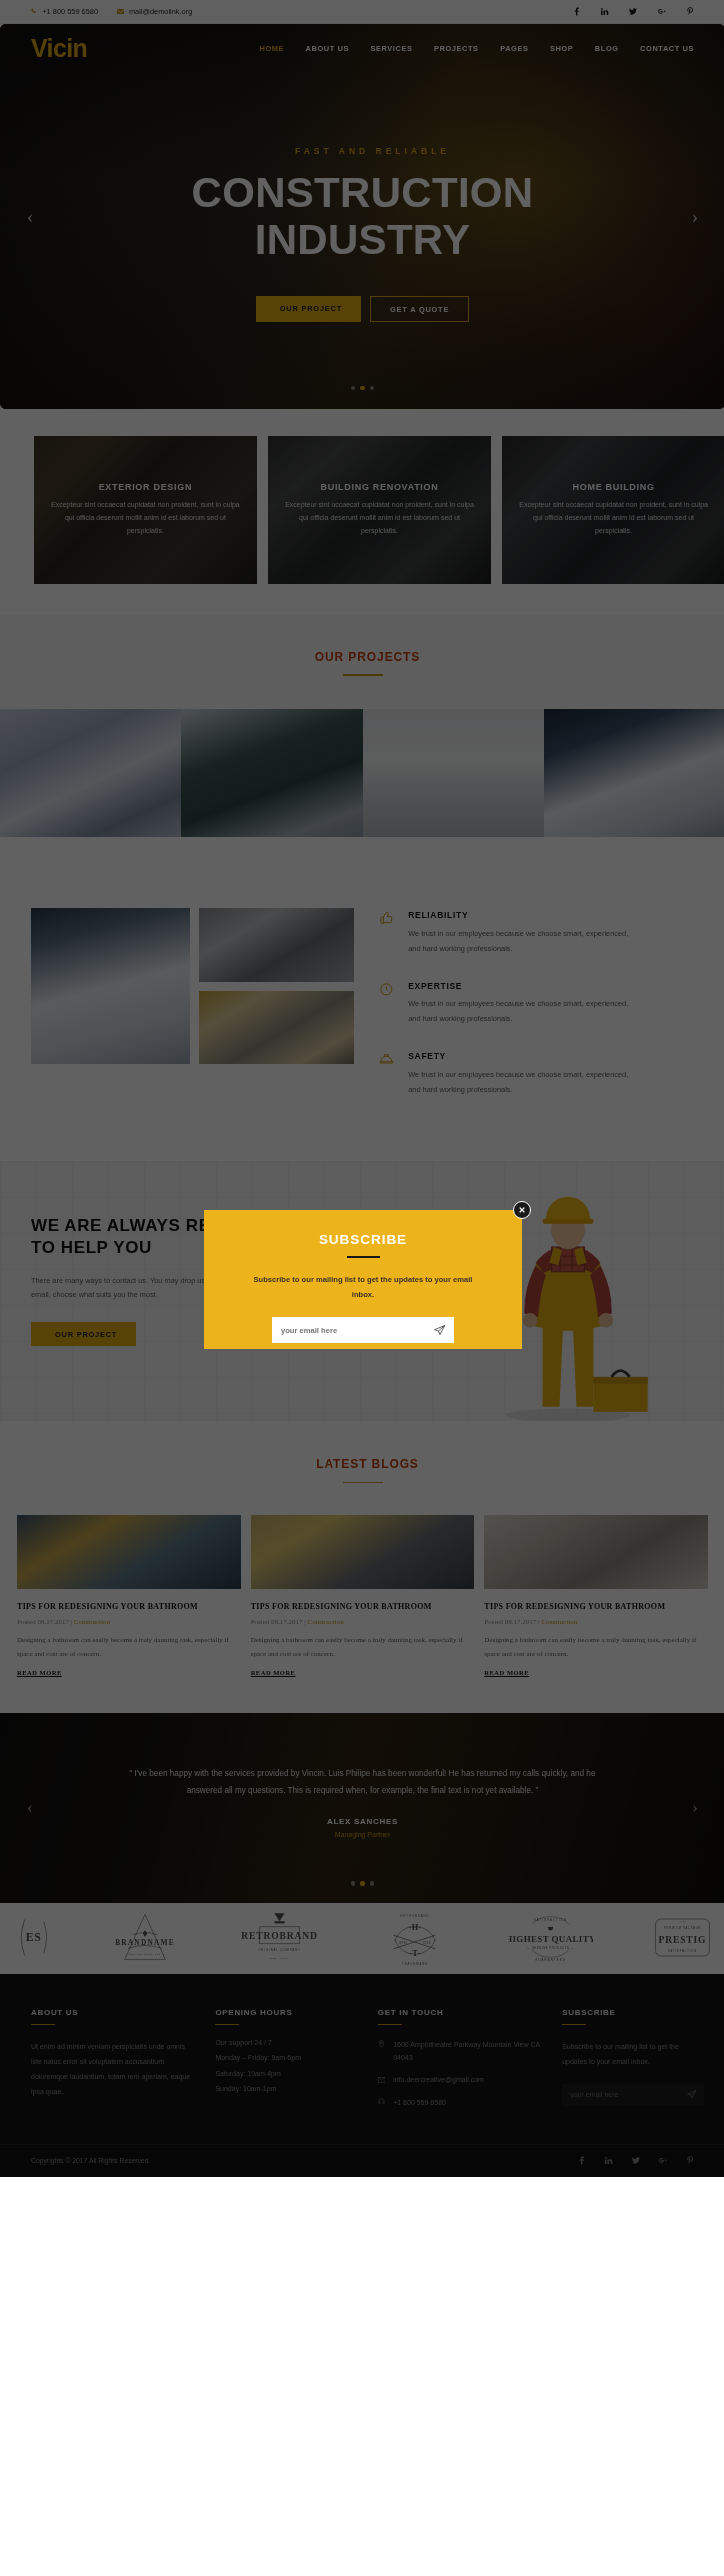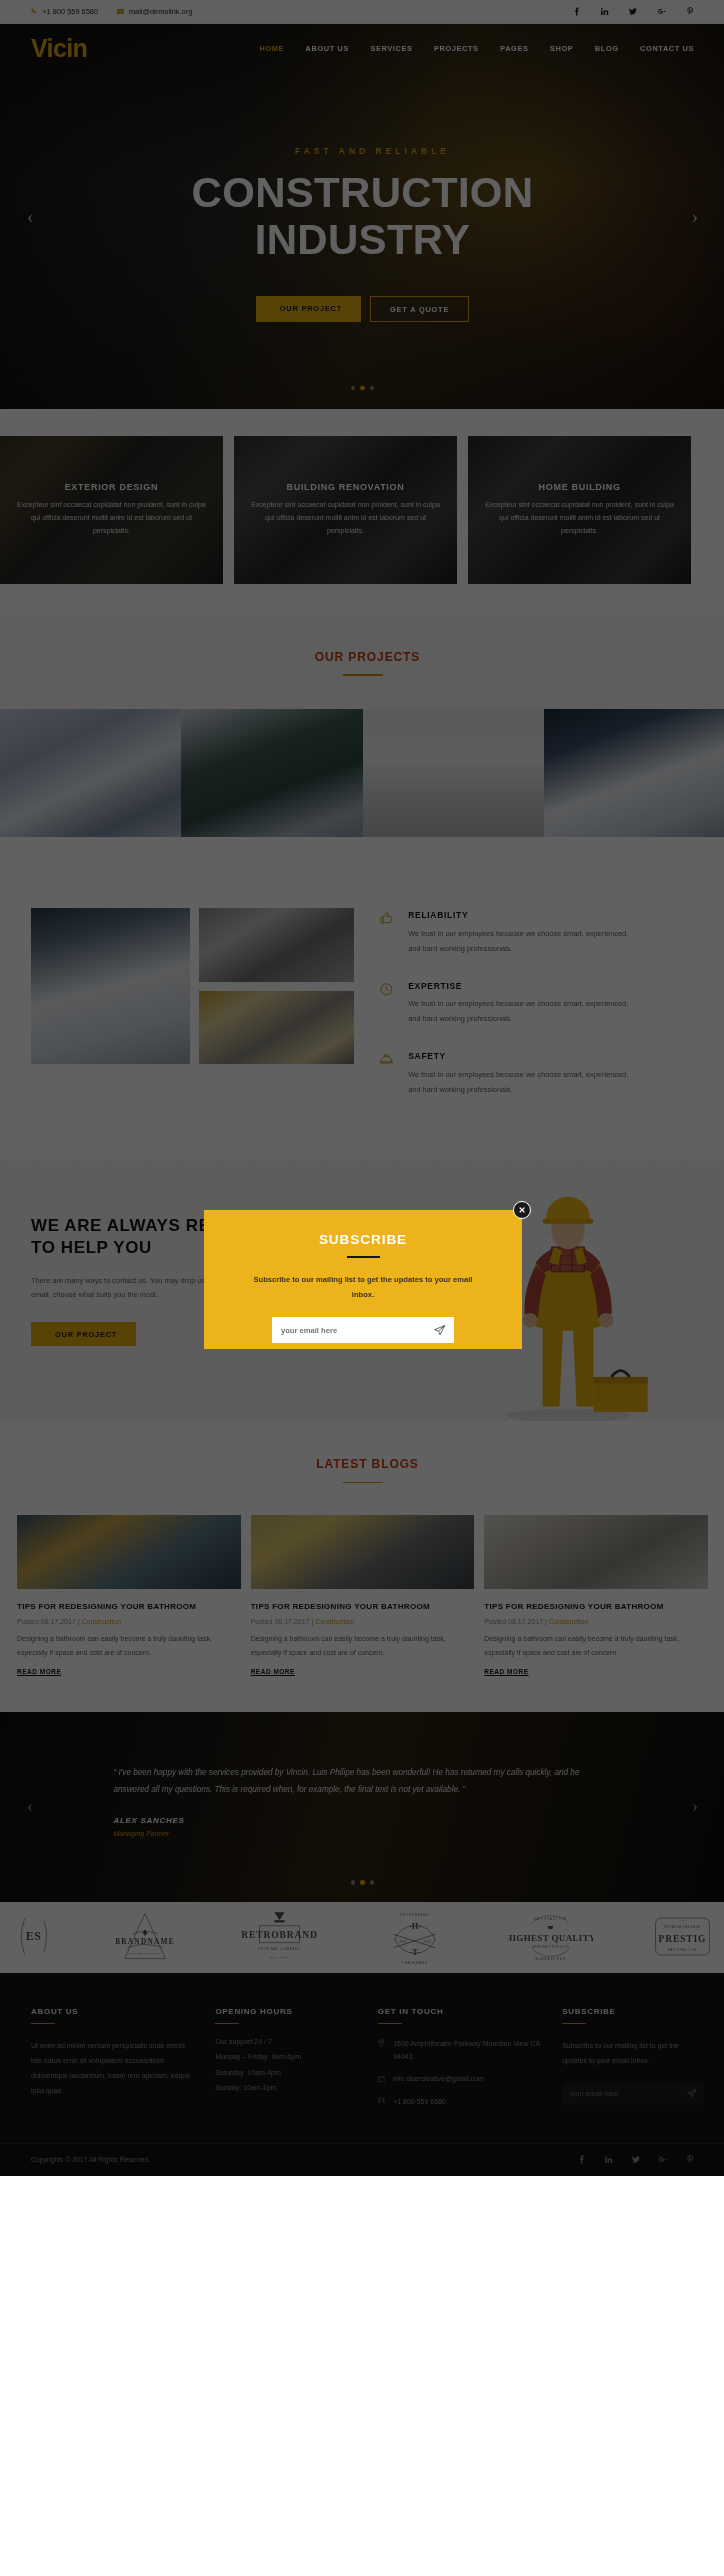--- a/index.html
+++ b/index.html
@@ -33,20 +33,21 @@
   .tb-item .ic { color: #c8960c; display:flex; align-items:center; }
   .topbar-right { margin-left: auto; display: flex; align-items: center; gap: 20.4px; }
   .soc { width: 8px; height: 9px; display:flex; align-items:center; justify-content:center;
          color:#1c1c1c; font-size: 8.5px; font-weight: 700; line-height:1; }
   .soc svg { display:block; }
 
   
   .hero {
     height: 385px; position: relative; overflow: hidden;
     background: linear-gradient(100deg,#2b2722 0%, #3a3026 25%, #5a4a2b 45%, #7a5f2c 60%, #3b332a 80%, #241f1b 100%);
+    border-radius: 6px;
   }
   .hero-photo {
     position:absolute; inset:0;
     background:
       radial-gradient(circle at 72% 42%, rgba(214,167,36,0.55) 0%, rgba(214,167,36,0.12) 26%, transparent 45%),
       radial-gradient(circle at 88% 72%, rgba(120,60,40,0.5) 0%, transparent 40%),
       radial-gradient(circle at 30% 60%, rgba(80,80,80,0.45) 0%, transparent 45%),
       linear-gradient(110deg,#23201d 0%,#332c24 30%,#6b5428 55%,#4a3b26 72%,#1f1b18 100%);
   }
   .hero-photo:after{
@@ -86,21 +87,21 @@
     font-size: 19px; z-index: 25; cursor:pointer; font-family:"Liberation Serif", serif;
   }
   .hero-arrow.left { left: 27px; }
   .hero-arrow.right { right: 27px; }
   .hero-dots { position:absolute; bottom: 19px; left:0; right:0; display:flex;
                justify-content:center; gap:5.1px; z-index:25; }
   .dot { width:4.5px; height:4.5px; border-radius:50%; background:rgba(255,255,255,.45); cursor:pointer; }
   .dot.active { background:#e8b014; }
 
   
-  .services { background:#ffffff; padding: 27px 0 31px; display:flex; justify-content:flex-start; }
+  .services { background:#ffffff; padding: 27px 0 31px; display:flex; justify-content:flex-end; }
   .services-inner { width:691px; display:flex; gap: 11.3px; }
   .svc-card {
     flex:1; height: 148px; position:relative; overflow:hidden; cursor:pointer;
     display:flex; flex-direction:column; align-items:center; justify-content:center; text-align:center;
   }
   .svc-bg { position:absolute; inset:0; }
   .svc-bg.a { background: linear-gradient(135deg,#6d6148 0%,#8b7a52 18%,#4d4740 40%,#6e675a 70%,#3b3831 100%); }
   .svc-bg.b { background: linear-gradient(135deg,#4a4a4c 0%,#7b7e82 25%,#3f4347 55%,#6a6d70 80%,#2d3032 100%); }
   .svc-bg.c { background: linear-gradient(140deg,#5b5d5f 0%,#8a8c8e 22%,#45484a 50%,#76797b 75%,#303234 100%); }
   .svc-bg:after { content:""; position:absolute; inset:0; background: rgba(0,0,0,0.45); }
@@ -150,39 +151,39 @@
   .help-txt { padding-top: 54px; width: 317px; }
   .help-title { font-size: 17px; font-weight:700; line-height:1.28; color:#141414; letter-spacing:0.6px; text-transform:uppercase; }
   .help-p { font-size: 7.4px; line-height:2.0; color:#5d5d5d; margin-top: 14.7px; max-width: 294px; }
   .help-btn { margin-top: 19px; }
   .worker {
     position:absolute; right: 44px; bottom: 0; width: 164px; height: 243px;
   }
 
   
   .blogs { background:#ffffff; padding: 36px 0 36px; }
-  .blogs-inner { width:691px; margin: 32px auto 0; display:flex; gap: 10px; }
+  .blogs-inner { width:691px; margin: 32px auto 0; display:flex; gap: 10px; font-family: Liberation Serif, serif; }
   .blog-card { flex:1; }
   .blog-img { height: 74px; }
   .bi1 { background: linear-gradient(150deg,#3d566e 0%,#c9a74b 30%,#5f7a8c 60%,#2e3f4f 100%); }
   .bi2 { background: linear-gradient(150deg,#c8b36a 0%,#e2c96f 25%,#6b6f73 60%,#3b4247 100%); }
   .bi3 { background: linear-gradient(150deg,#d8d5cf 0%,#b9b3a8 30%,#8d8a84 60%,#cfccc6 100%); }
   .blog-title { font-size: 8px; font-weight:700; line-height:1.45; color:#141414;
                 letter-spacing:0.3px; text-transform:uppercase; margin-top: 11.3px; }
   .blog-meta { font-size: 7px; margin-top: 5.7px; color:#8a8a8a; }
   .blog-meta .cat { color:#c8960c; }
   .blog-exc { font-size: 7px; line-height: 2.0; color:#5d5d5d; margin-top: 6.8px; }
   .blog-more { font-size: 6.5px; font-weight:700; letter-spacing:0.5px; color:#141414;
                text-decoration: underline; display:inline-block; margin-top: 8px; text-transform:uppercase; }
 
   
   .testi { height: 190px; position:relative; overflow:hidden;
     background: linear-gradient(105deg,#25221f 0%,#35302a 22%,#6d552a 48%,#4b3d28 70%,#211e1b 100%); }
   .testi:after { content:""; position:absolute; inset:0; background: rgba(0,0,0,.55); }
-  .testi-inner { position:relative; z-index:3; width: 498px; margin: 0 auto; padding-top: 52px; text-align:left;font-style:italic; }
+  .testi-inner { position:relative; z-index:3; width: 498px; margin: 0 auto; padding-top: 52px; text-align:center; }
   .testi-q { color:#e7e7e7; font-size: 8.2px; line-height: 2.1; }
   .testi-name { color:#ffffff; font-size: 8px; font-weight:700; letter-spacing:0.7px; margin-top: 18px; text-transform:uppercase; }
   .testi-role { color:#c8960c; font-size: 7px; margin-top: 4.5px; }
   .testi-dots { position:absolute; bottom: 17px; left:0; right:0; display:flex; justify-content:center; gap:5.1px; z-index:4; }
   .testi-arrow { position:absolute; top:50%; transform:translateY(-50%); color:#fff; opacity:.6;
                  font-size:17px; z-index:5; cursor:pointer; font-family:"Liberation Serif", serif; }
   .testi-arrow.left { left: 27px; } .testi-arrow.right { right: 27px; }
 
   
   .brands { background:#ffffff; height: 71px; display:flex; align-items:center; justify-content:center; }

